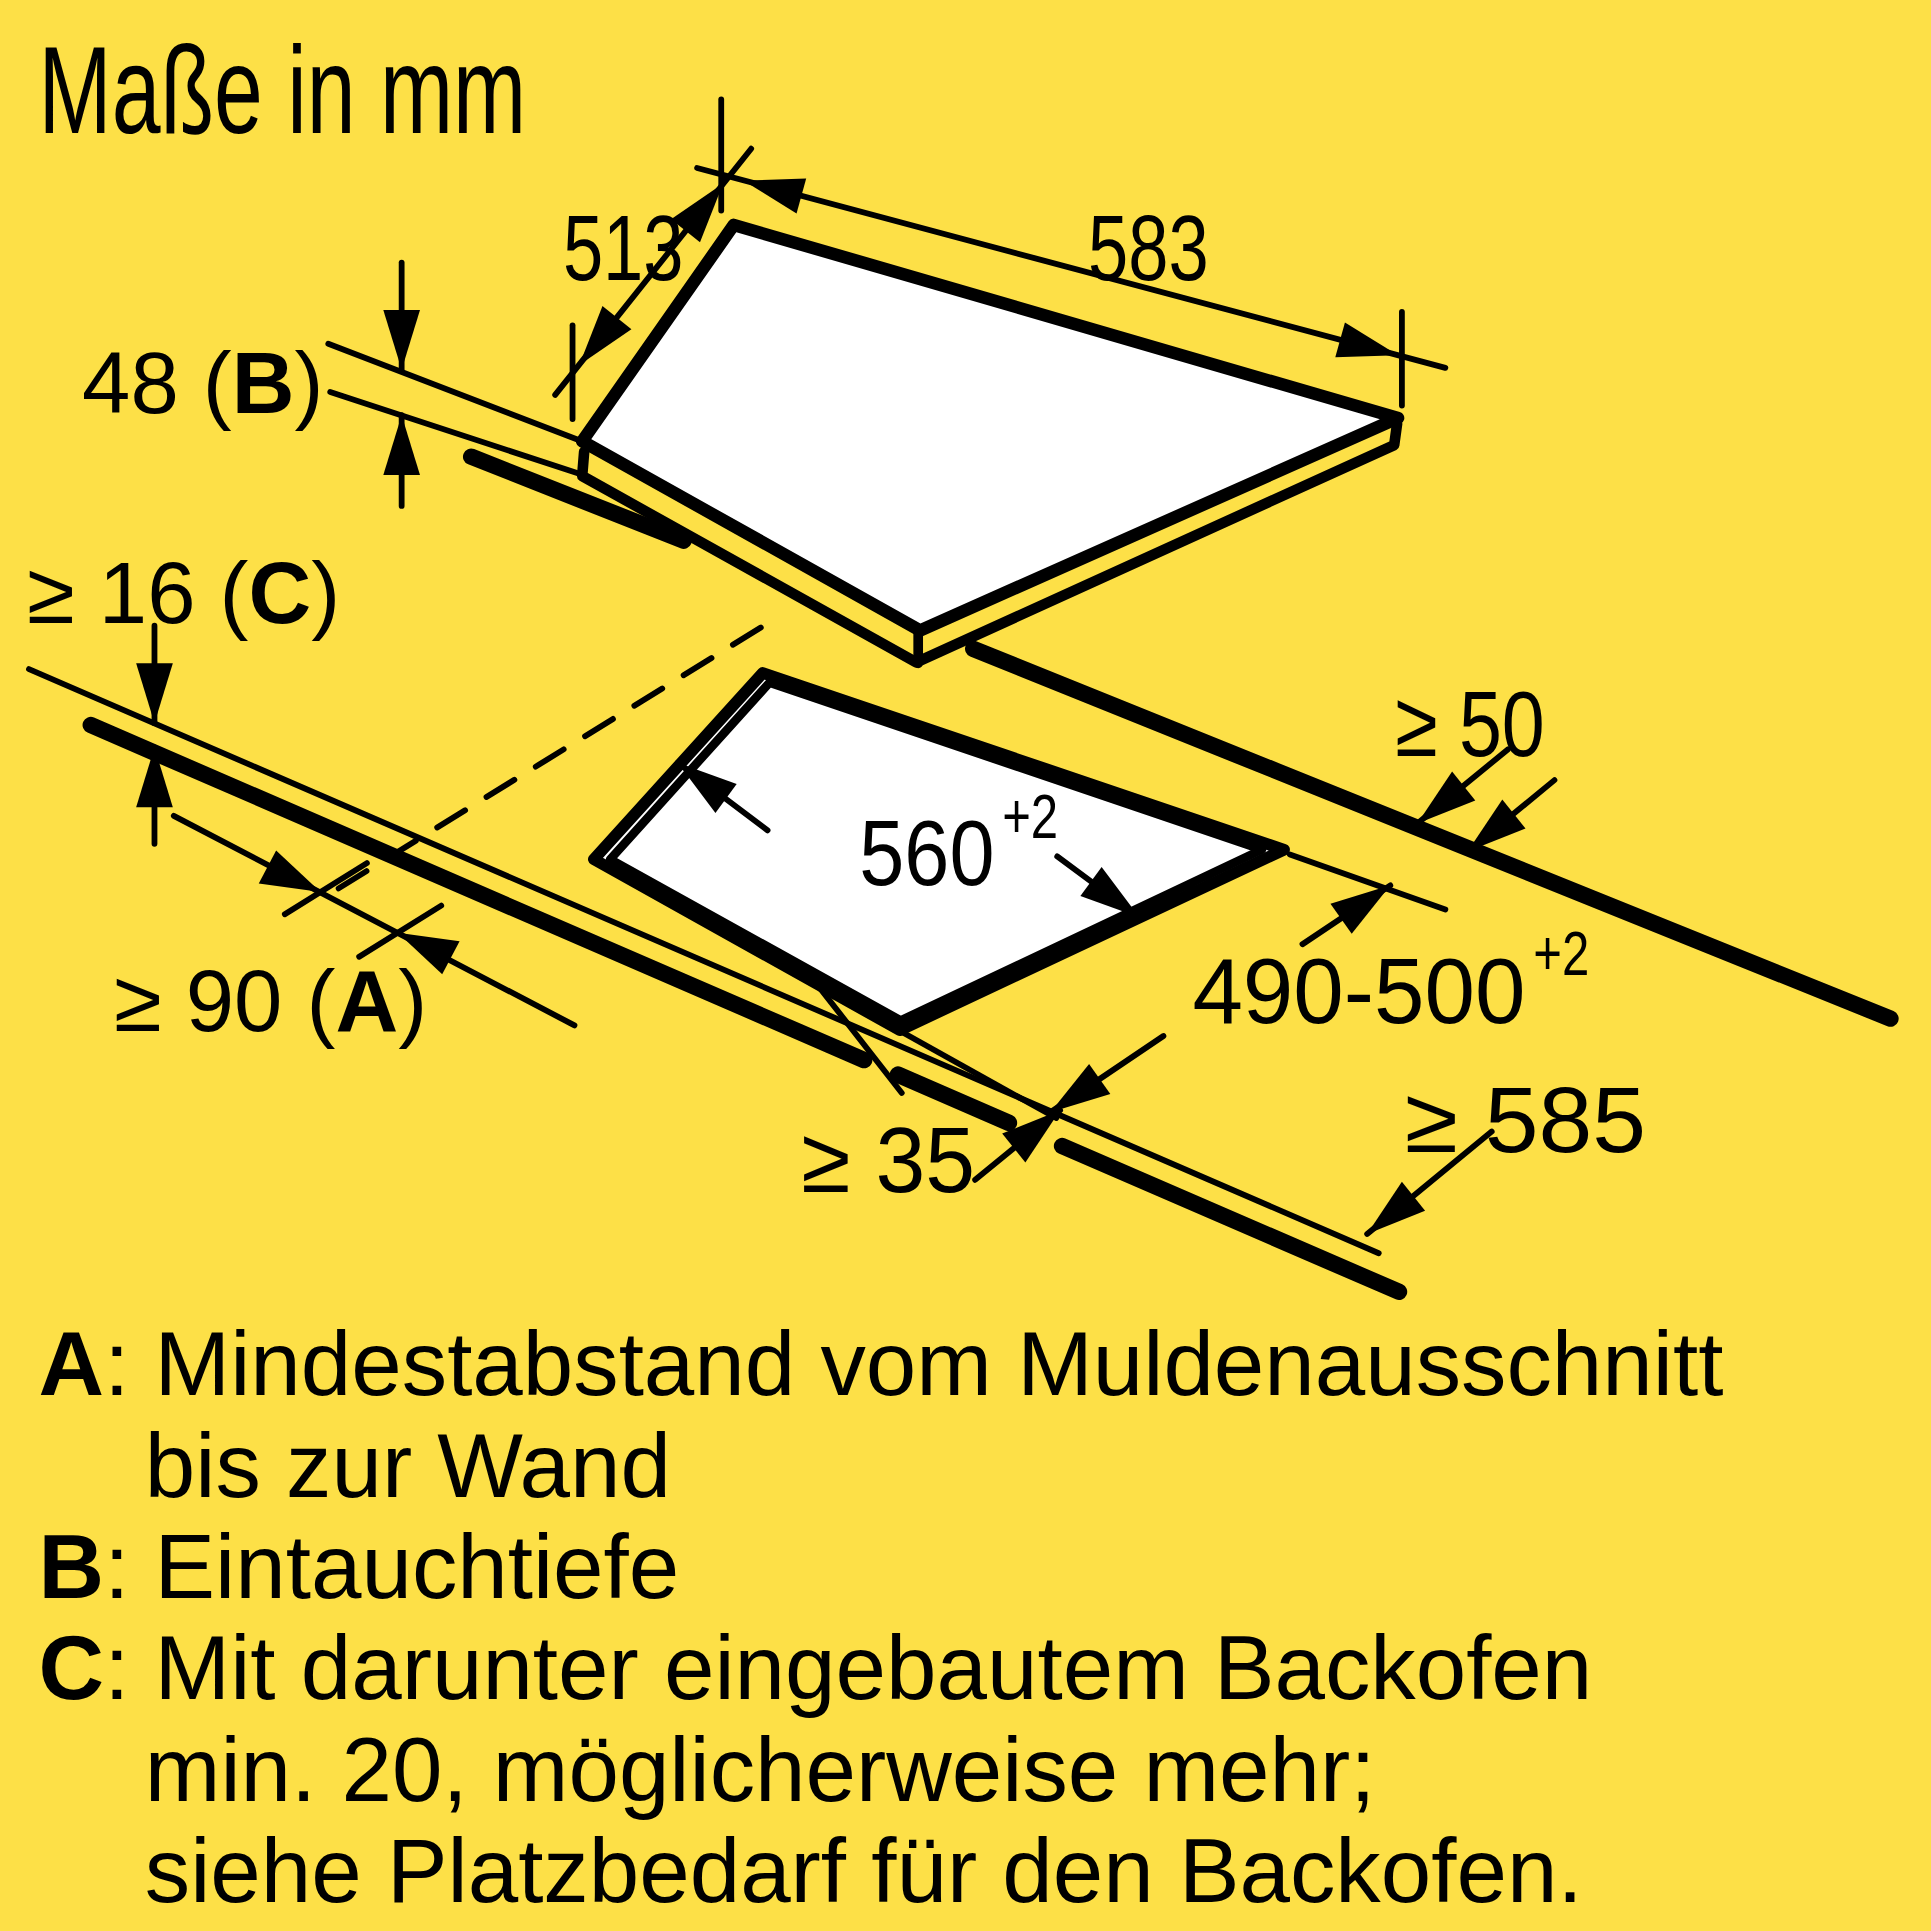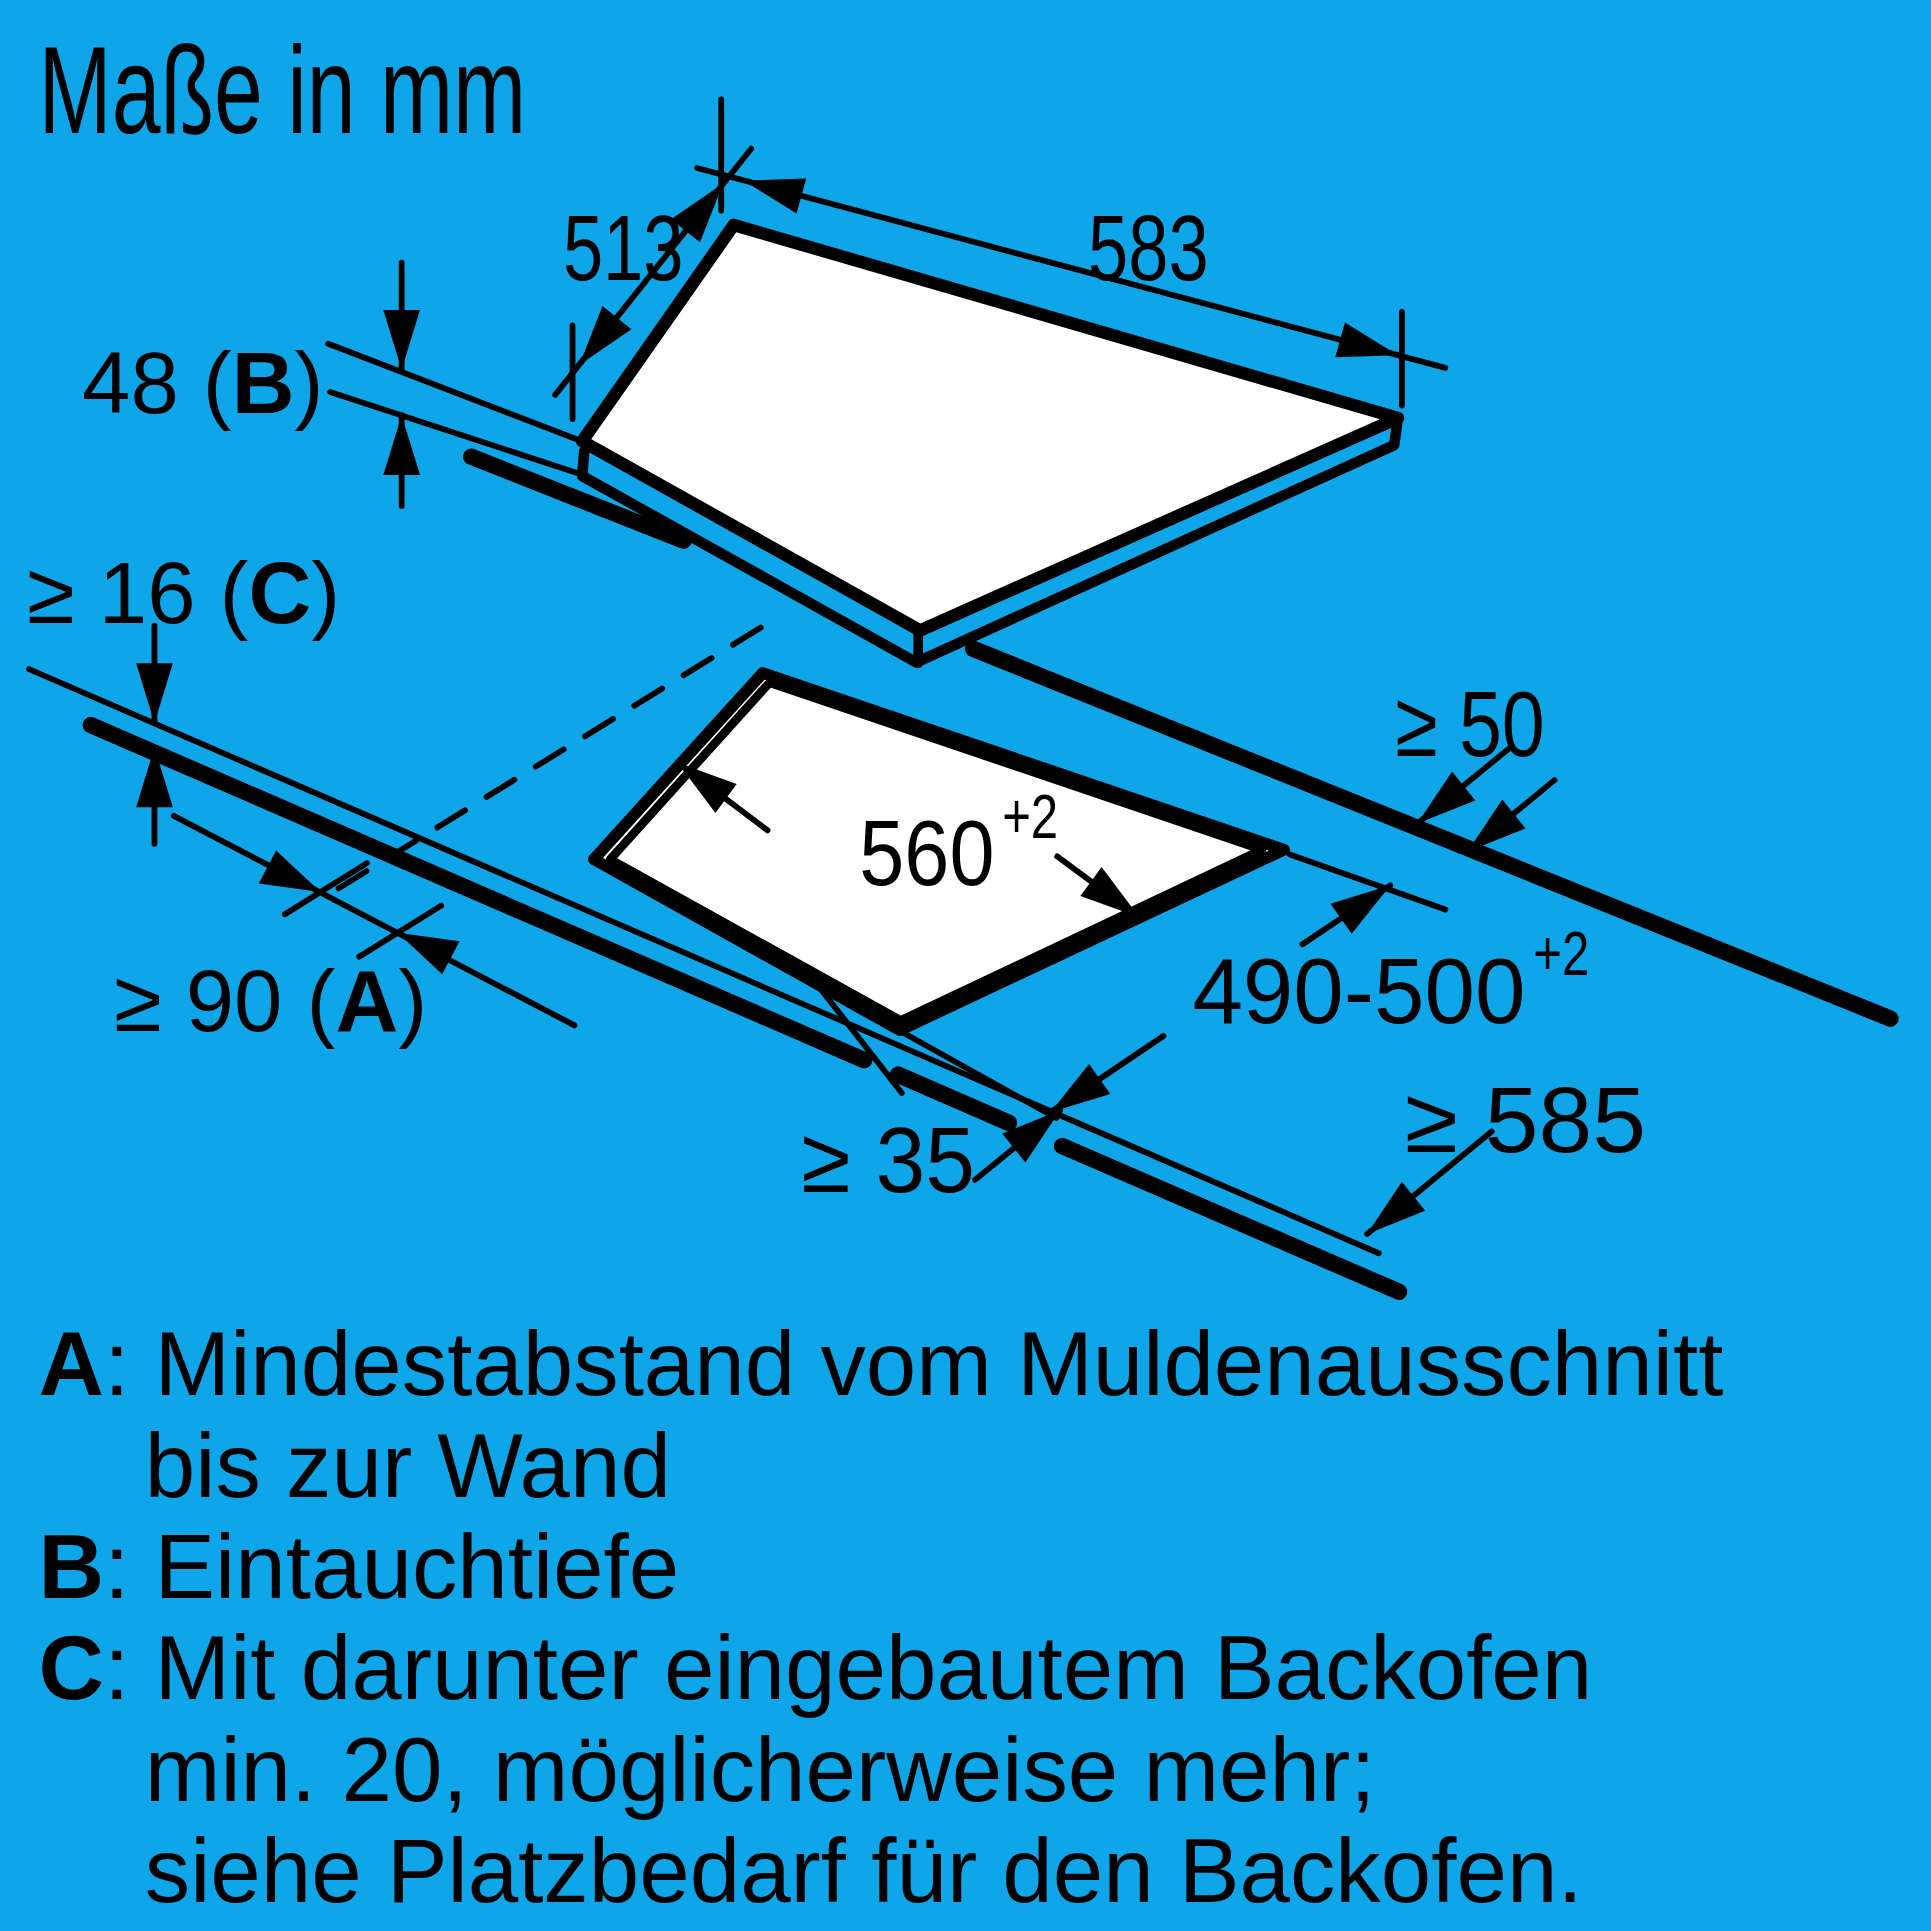--- a/index.html
+++ b/index.html
@@ -1,16 +1,16 @@
 <!DOCTYPE html>
 <html><head>
 <meta charset="utf-8">
 <style>
   html,body{margin:0;padding:0;background:#fff;}
-  .stage{width:1931px;height:1931px;position:relative;background:#0ea5e9;}
+  .stage{width:1931px;height:1931px;position:relative;background:#fde047;}
   svg{display:block;width:100%;height:100%;}
   .ln{stroke:#000;fill:none;stroke-linecap:round;stroke-linejoin:round;}
   .face{fill:#fff;stroke:#000;stroke-linejoin:round;}
   .ah{fill:#000;stroke:none;}
   text{font-family:"Liberation Sans", "DejaVu Sans", sans-serif;fill:#000;}
   .lbl{font-size:96px;}
   .lblc{font-size:90px;}
   .sup{font-size:66px;}
   .ttl{font-size:128px;}
   .leg{font-size:94px;}

